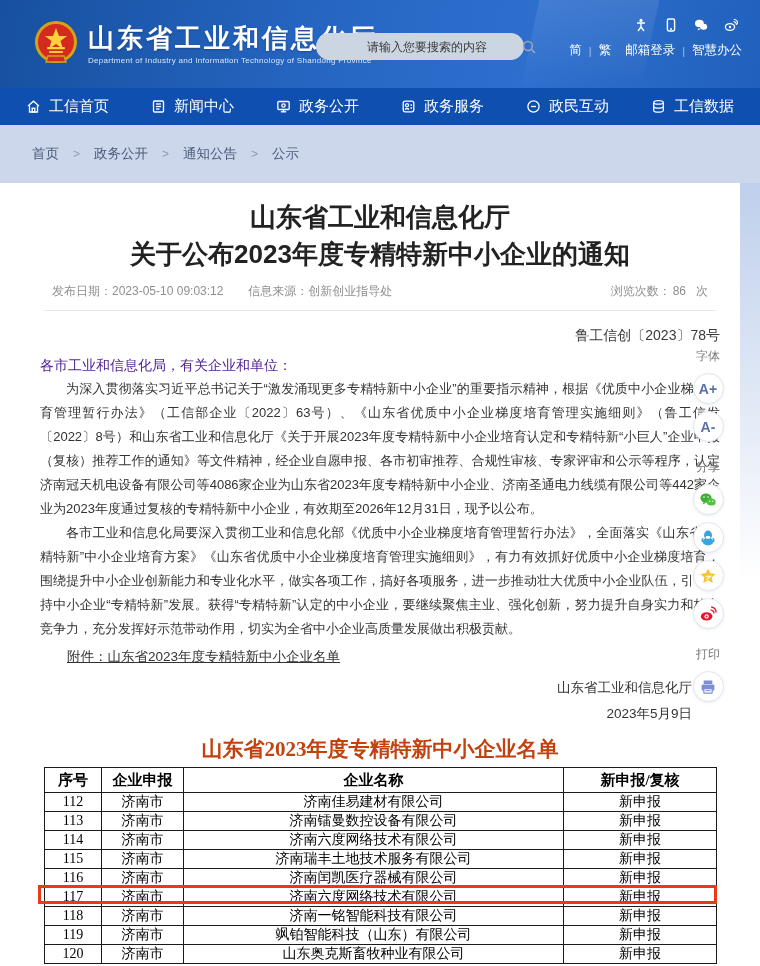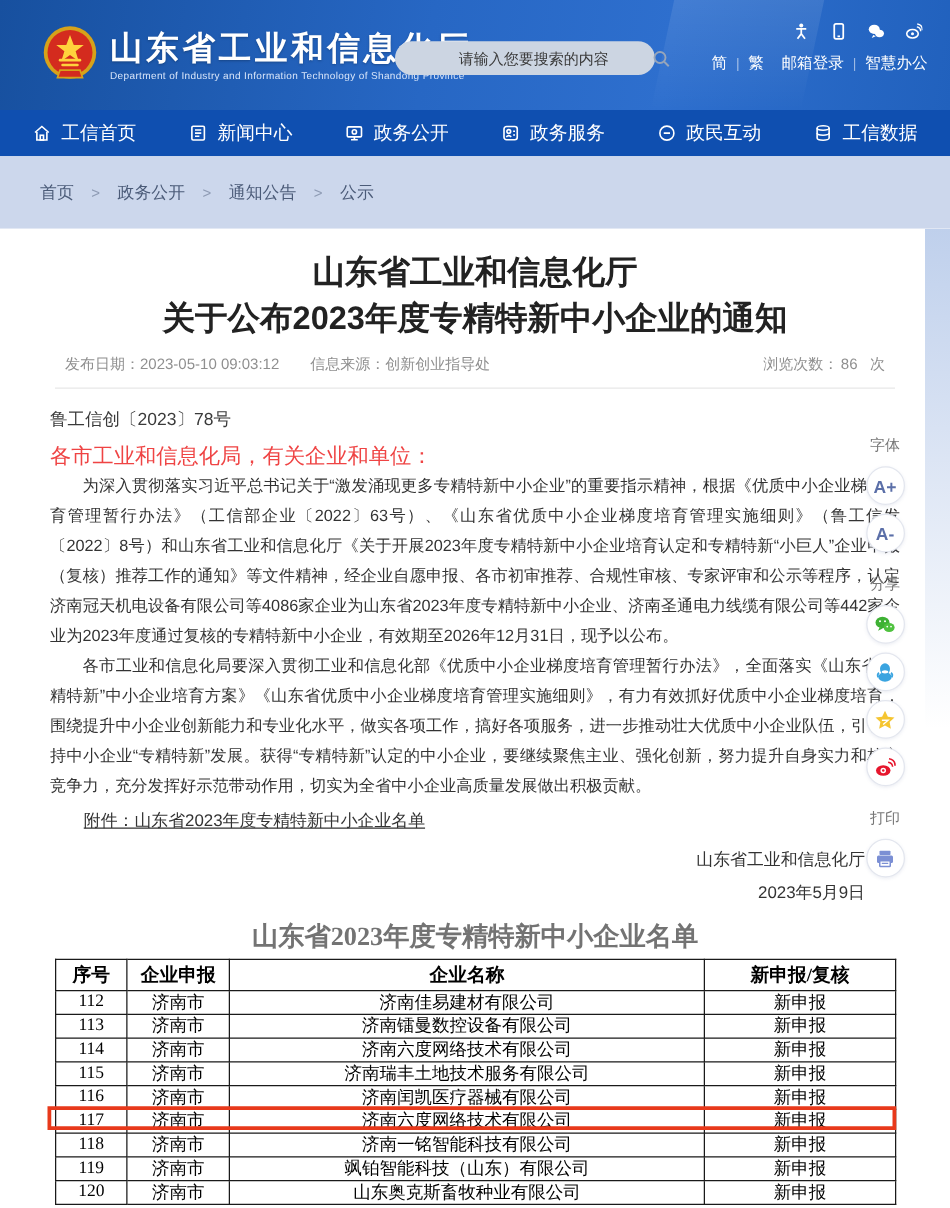--- a/index.html
+++ b/index.html
@@ -37,28 +37,28 @@
   .crumb-item { cursor:pointer; }
 
   
   .content { position:relative; height:783px; background:#fff; overflow:hidden; }
   .edge-strip { position:absolute; right:0; top:0; width:20px; height:400px; background:linear-gradient(180deg,#bfd0ec 0%,#d8e2f3 40%,rgba(255,255,255,0) 100%); }
   .inner { padding:16px 40px 0 40px; }
   .art-title { text-align:center; font-size:26px; line-height:37px; font-weight:bold; color:#222; }
   .meta { display:flex; justify-content:space-between; margin-top:10px; padding:0 12px; font-size:12px; color:#8f8f8f;gap:32px; }
   .meta .views b { font-weight:normal; margin:0 10px 0 2px; color:#8f8f8f; }
   .divider { border-top:1px solid #e8e8e8; margin:10px 4px 0 4px; }
-  .doc-no { text-align:left; margin-top:16px; font-size:14px; color:#3a3a3a; }
-  .salutation { margin-top:8px; font-size:17px; color:#ef4444; line-height:24px; }
+  .doc-no { text-align:right; margin-top:16px; font-size:14px; color:#3a3a3a; }
+  .salutation { margin-top:8px; font-size:14px; color:#4c1d95; line-height:24px; }
   .para { font-size:13px; color:#333; line-height:24px; text-align:justify; text-indent:2em; }
   .attach { margin-top:4px; font-size:13.5px; color:#333; line-height:24px; text-indent:2em;text-decoration:underline; }
   .sig { margin-top:6px; text-align:right; padding-right:28px; font-size:13.5px; color:#333; line-height:26px; }
 
   
-  .tbl-title { margin-top:8px; text-align:center; font-family:"Liberation Serif","DejaVu Serif",serif; font-size:21px; font-weight:bold; color:#737373; }
+  .tbl-title { margin-top:8px; text-align:center; font-family:"Liberation Serif","DejaVu Serif",serif; font-size:21px; font-weight:bold; color:#c2410c; }
   .tbl-wrap { position:relative; width:672px; margin:4px auto 0 auto; }
   table.doc-table { border-collapse:collapse; width:672px; font-family:"Liberation Serif","DejaVu Serif",serif; color:#000; table-layout:fixed; }
   .doc-table th, .doc-table td { border:1px solid #1a1a1a; text-align:center; overflow:hidden; white-space:nowrap; }
   .doc-table th { height:25px; font-size:15px; font-weight:bold; }
   .doc-table td { height:18px; font-size:14px; font-weight:normal; }
   .doc-table .c0{width:57px;} .doc-table .c1{width:82px;} .doc-table .c2{width:380px;} .doc-table .c3{width:153px;}
   #hl-box { position:absolute; border:3px solid #e8391b; pointer-events:none; }
 
   
   .tools { position:absolute; right:32px; top:338px; width:40px; display:flex; flex-direction:column; align-items:center; }

